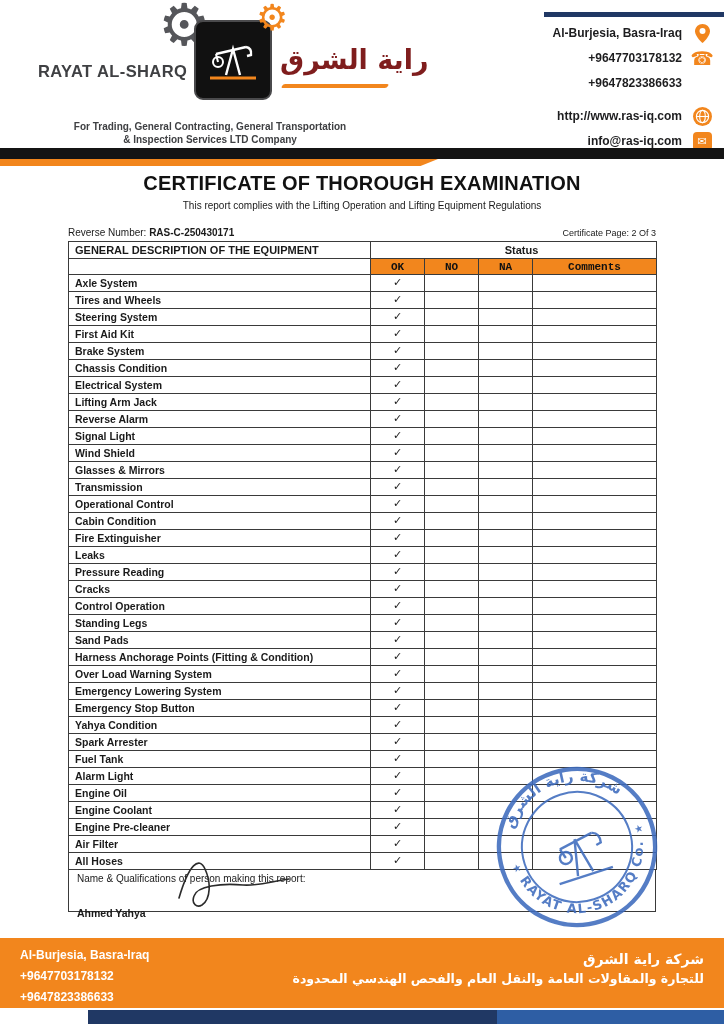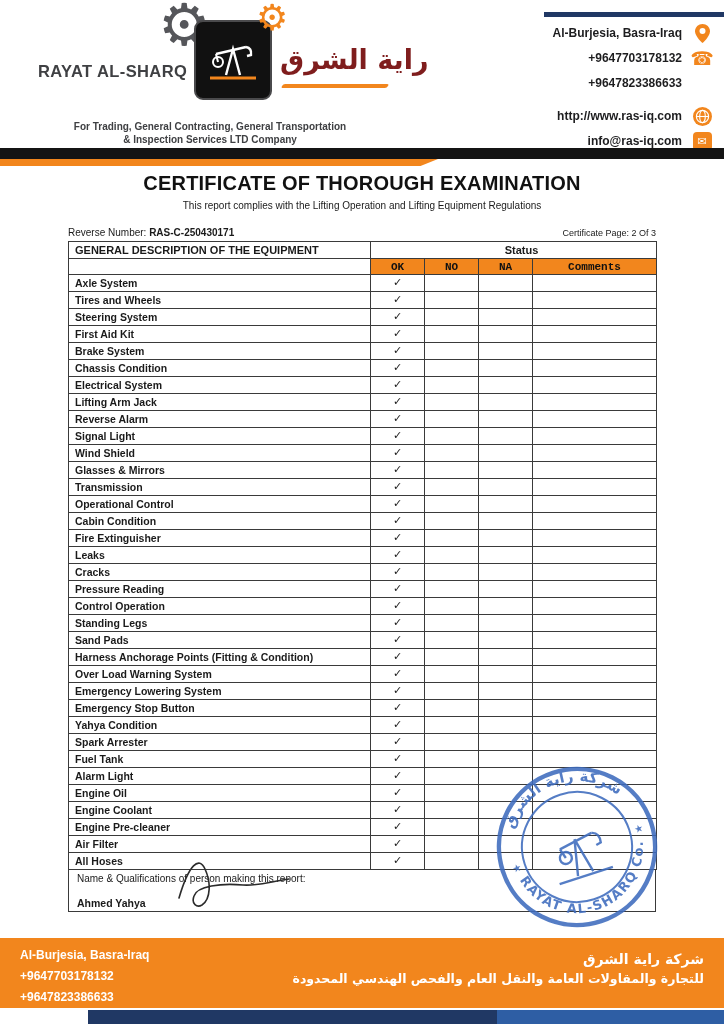--- a/index.html
+++ b/index.html
@@ -65,21 +65,21 @@
   .status-header{font-size:11px;font-weight:bold;text-align:center;padding-left:16px;}
   .status-col{background:var(--orange);font-size:11px;font-weight:bold;text-align:center;
               padding:1px 0;height:16px;color:#111;font-family:Liberation Mono, monospace;}
   .item-cell{font-size:10.5px;line-height:14px;font-weight:bold;padding:1px 6px;height:15px;}
   .check-cell{text-align:center;font-size:11px;line-height:14px;font-family:"DejaVu Sans",sans-serif;}
   .comments-cell{font-size:10.5px;padding:1px 6px;}
 
   .signature-block{position:relative;width:588px;margin-left:68px;height:42px;
                    border:1px solid #3a3a3a;border-top:none;padding:3px 8px;}
   .sig-label{font-size:10px;}
-  .sig-name{font-size:10.5px;font-weight:bold;margin-top:13px;}
+  .sig-name{font-size:10.5px;font-weight:bold;margin-top:23px;}
   .sig-svg{position:absolute;left:100px;top:-16px;}
 
   
   .stamp{position:absolute;left:494px;top:764px;width:166px;height:166px;opacity:.88;}
   .stamp-stroke{stroke:var(--stamp_blue);}
   .stamp-fill{fill:var(--stamp_blue);}
 
   
   .footer{position:absolute;top:938px;left:0;width:724px;height:70px;background:var(--orange);color:#fff;}
   .footer-left{position:absolute;left:20px;top:7px;font-size:12px;font-weight:bold;line-height:21px;}
@@ -326,29 +326,29 @@
 
   <tr>
     <td class="item-cell">Leaks</td>
     <td class="check-cell">✓</td>
     <td class="check-cell"></td>
     <td class="check-cell"></td>
     <td class="comments-cell"></td>
   </tr>
 
   <tr>
+    <td class="item-cell">Pressure Reading</td>
+    <td class="check-cell">✓</td>
+    <td class="check-cell"></td>
+    <td class="check-cell"></td>
+    <td class="comments-cell"></td>
+  </tr>
+
+  <tr>
     <td class="item-cell">Cracks</td>
-    <td class="check-cell">✓</td>
-    <td class="check-cell"></td>
-    <td class="check-cell"></td>
-    <td class="comments-cell"></td>
-  </tr>
-
-  <tr>
-    <td class="item-cell">Pressure Reading</td>
     <td class="check-cell">✓</td>
     <td class="check-cell"></td>
     <td class="check-cell"></td>
     <td class="comments-cell"></td>
   </tr>
 
   <tr>
     <td class="item-cell">Control Operation</td>
     <td class="check-cell">✓</td>
     <td class="check-cell"></td>

